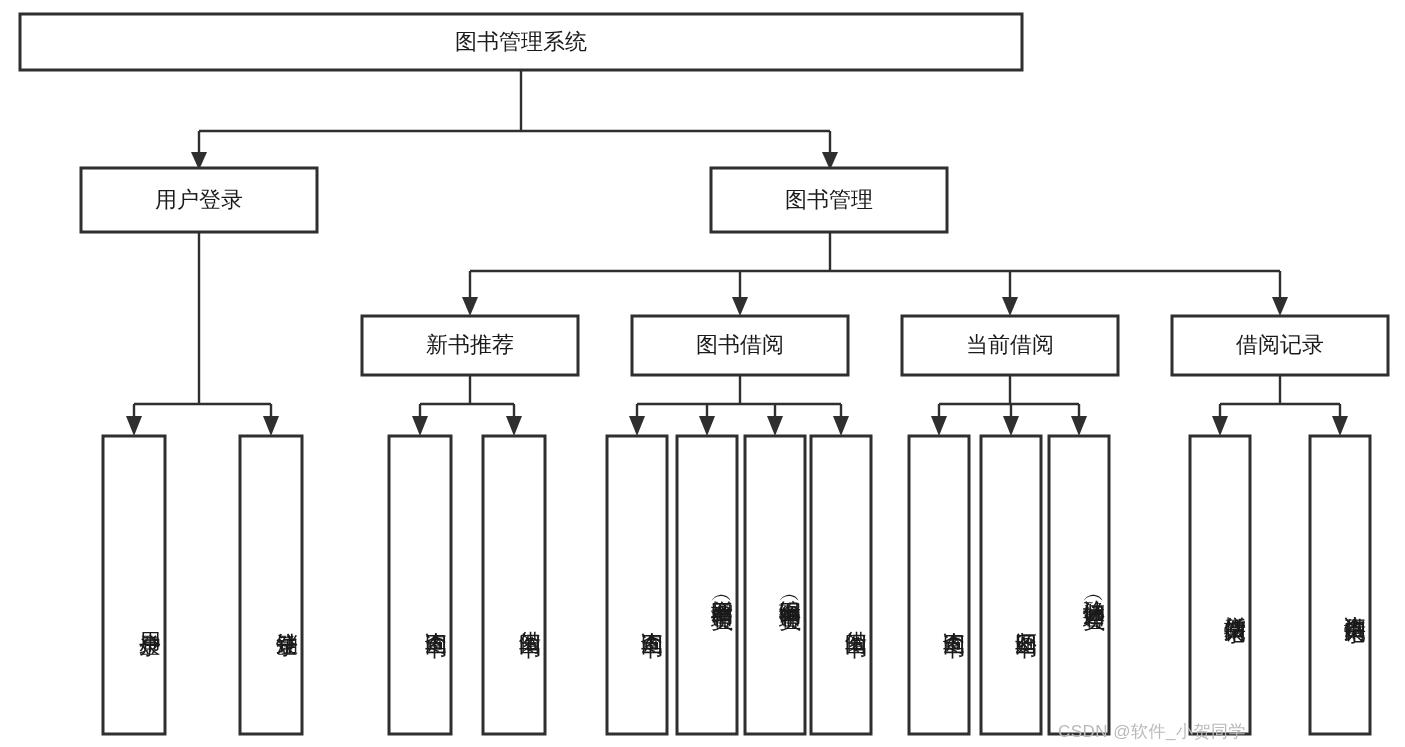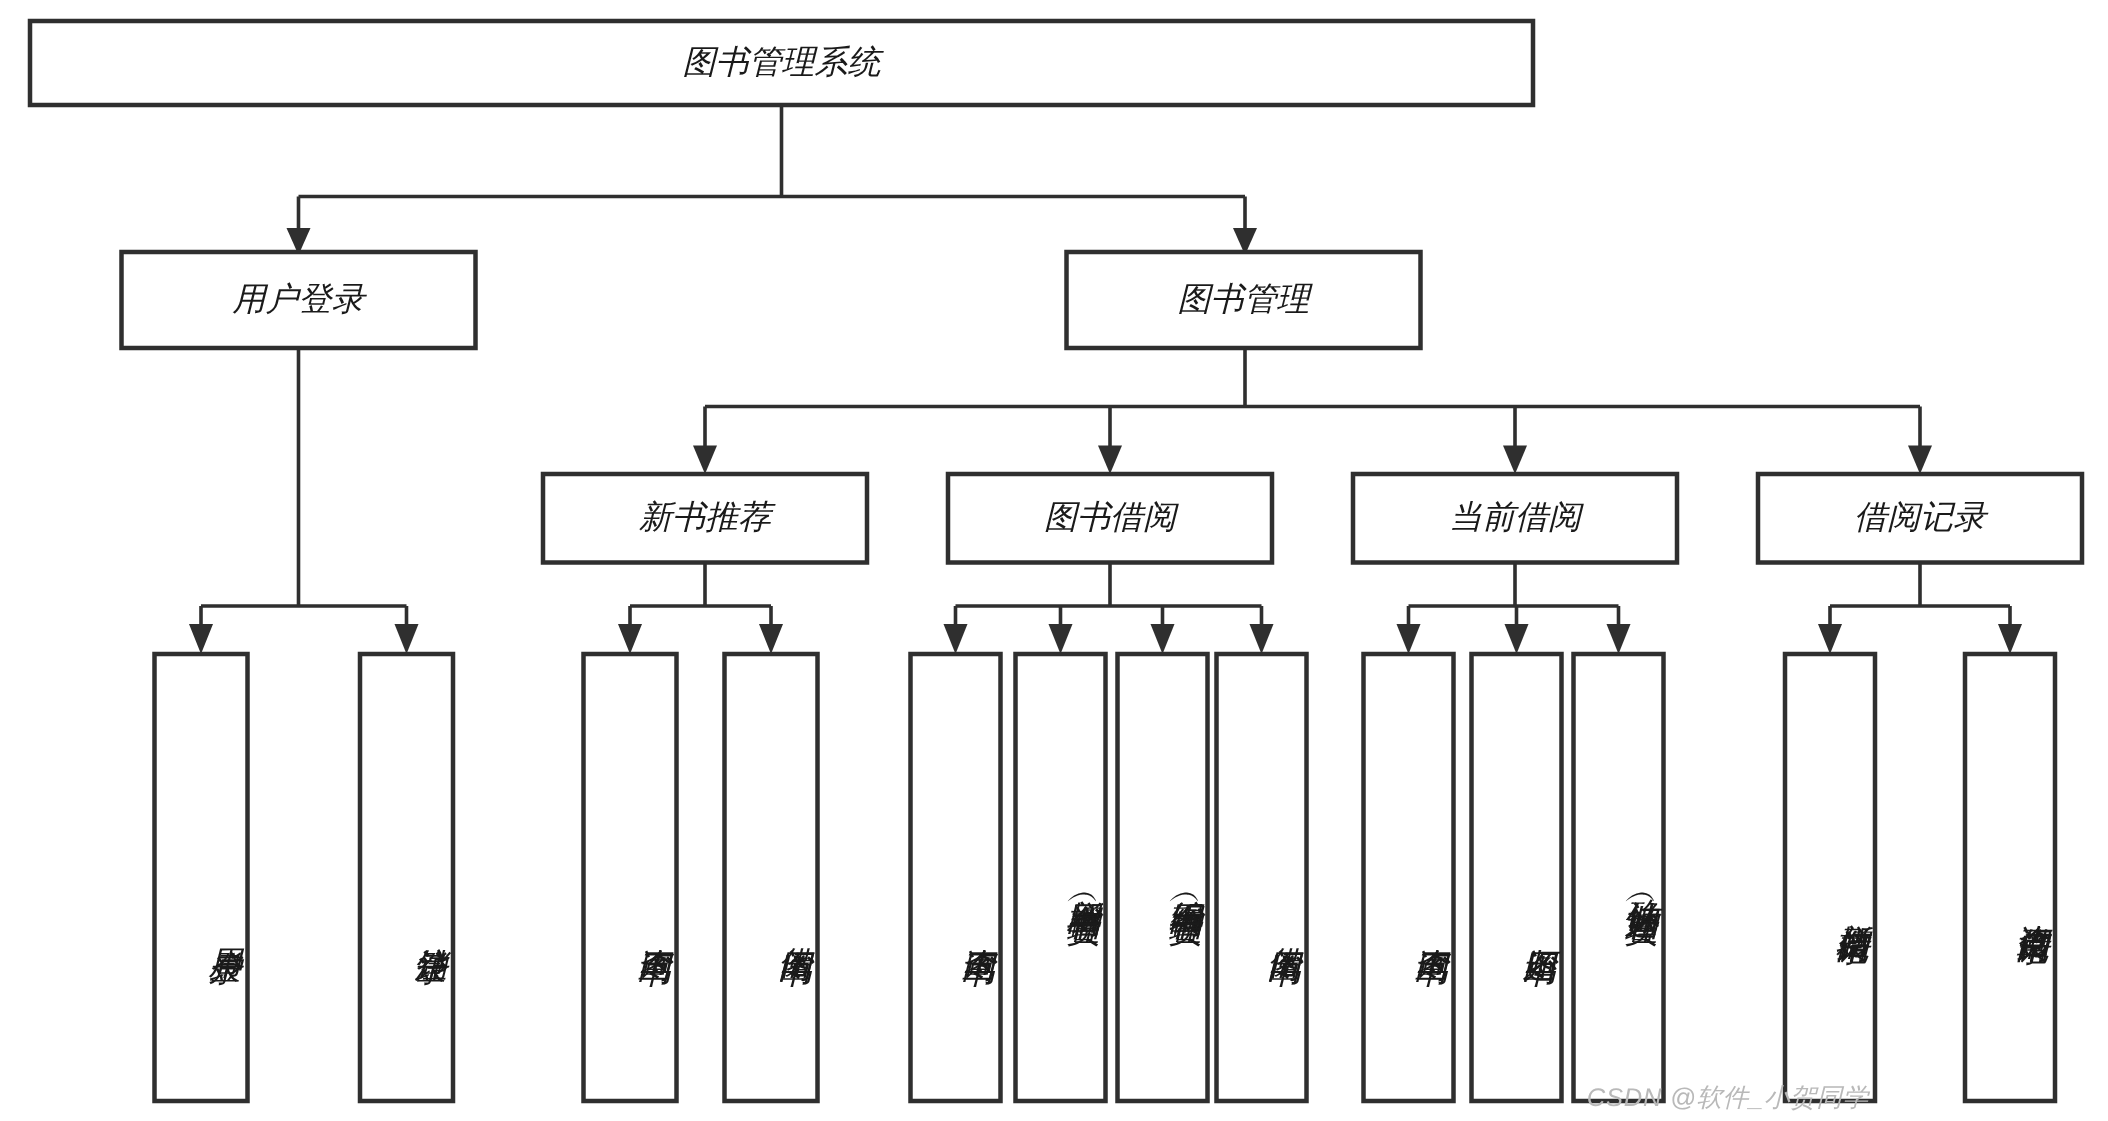--- a/index.html
+++ b/index.html
@@ -1,17 +1,17 @@
 <!DOCTYPE html>
 <html><head>
 <meta charset="utf-8">
 <style>
   html,body{margin:0;padding:0;background:#ffffff;}
   body{width:1405px;height:747px;overflow:hidden;font-family:"Liberation Sans","DejaVu Sans",sans-serif;}
-  #diagram-root{position:relative;width:1252px;height:747px;background:#fff;font-style:italic;}
+  #diagram-root{position:relative;width:1252px;height:747px;background:#fff;}
   svg#flow{position:absolute;left:0;top:0;width:1405px;height:747px;}
   .node-box{fill:#ffffff;stroke:#2f2f2f;stroke-width:3;}
   .connector{stroke:#2f2f2f;stroke-width:2.4;fill:none;}
   .arrow-head{fill:#2f2f2f;stroke:none;}
   .node-label{font-family:"Liberation Sans","DejaVu Sans",sans-serif;fill:#1a1a1a;font-size:22px;text-anchor:middle;dominant-baseline:middle;}
   .leaf-label-wrap{position:absolute;display:flex;align-items:flex-start;justify-content:center;
      writing-mode:vertical-rl;text-orientation:upright;font-size:22px;color:#1a1a1a;
      line-height:1.32;letter-spacing:1.5px;white-space:nowrap;pointer-events:none;}
   .watermark{position:absolute;right:6px;bottom:4px;font-size:17px;color:#b9b9b9;
      font-family:"Liberation Sans","DejaVu Sans",sans-serif;letter-spacing:0.5px;margin-left:12px;}

